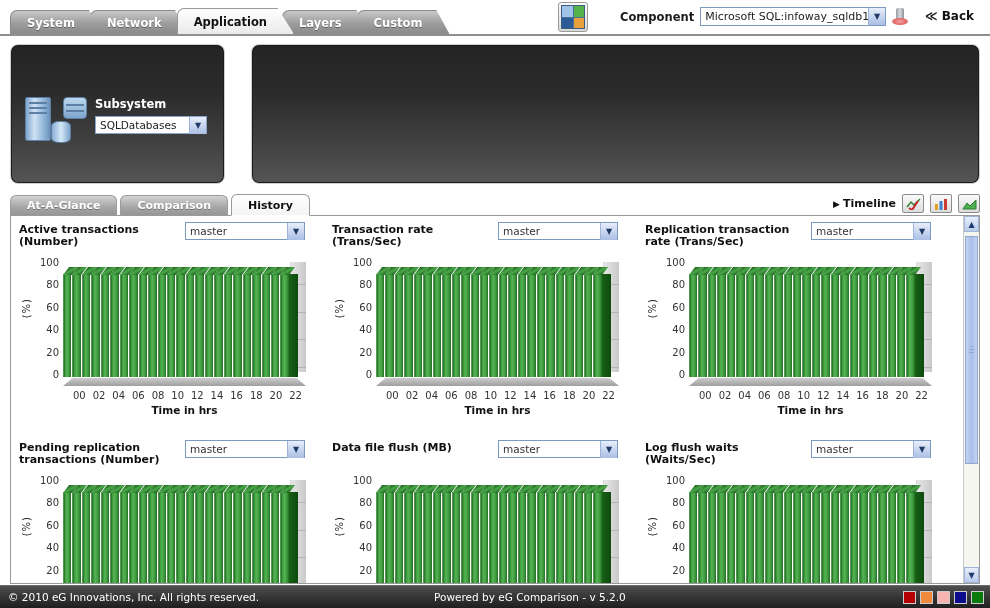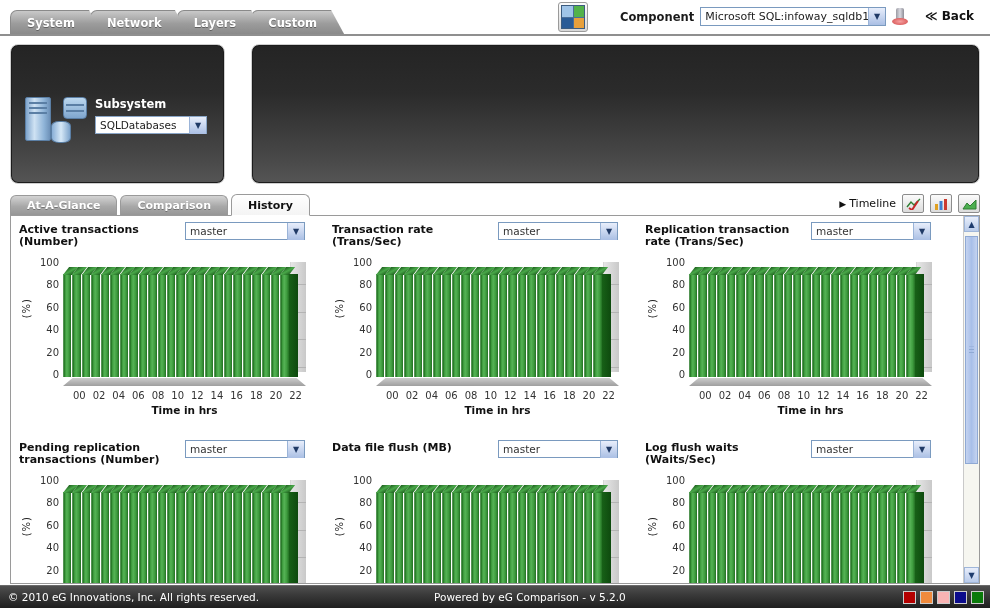--- a/index.html
+++ b/index.html
@@ -180,21 +180,21 @@
     color: #111; text-shadow: none;
     height: 22px; line-height: 22px;
     border-bottom: 1px solid #ffffff;
     margin-bottom: -1px;
     text-align: center;
   }
   .timeline-area {
     position: absolute; right: 0; bottom: 2px;
     display: flex; align-items: center; gap: 6px;
   }
-  .timeline-label { font-size: 11px; font-weight: normal; color: #111; cursor: pointer; }
+  .timeline-label { font-size: 11px; font-weight: bold; color: #111; cursor: pointer; }
   .tl-arrow { font-size: 9px; margin-right: 3px; }
   .iconbtn {
     width: 22px; height: 19px;
     border: 1px solid #8c8c8c;
     border-radius: 2px;
     background: linear-gradient(to bottom, #fbfbfb, #dcdcdc);
     display: flex; align-items: center; justify-content: center;
     cursor: pointer;
   }
 
@@ -342,20 +342,21 @@
   .swatch { width: 13px; height: 13px; border: 1px solid #cccccc; }
   .b { font-weight: normal; }
 </style>
 </head>
 <body>
 
 <div class="topbar">
   <div class="navtabs">
       <div class="navtab" style="z-index: 5;">System</div>
       <div class="navtab" style="z-index: 4;">Network</div>
+      <div class="navtab active" style="z-index: 10;">Application</div>
       <div class="navtab" style="z-index: 2;">Layers</div>
       <div class="navtab" style="z-index: 1;">Custom</div>
     </div>
 
   <div class="brandicon">
     <div class="g">
       <i style="background:#9fc4e8"></i>
         <i style="background:#53b24a"></i>
       <i style="background:#2a5b96"></i>
         <i style="background:#e8a03c"></i>

